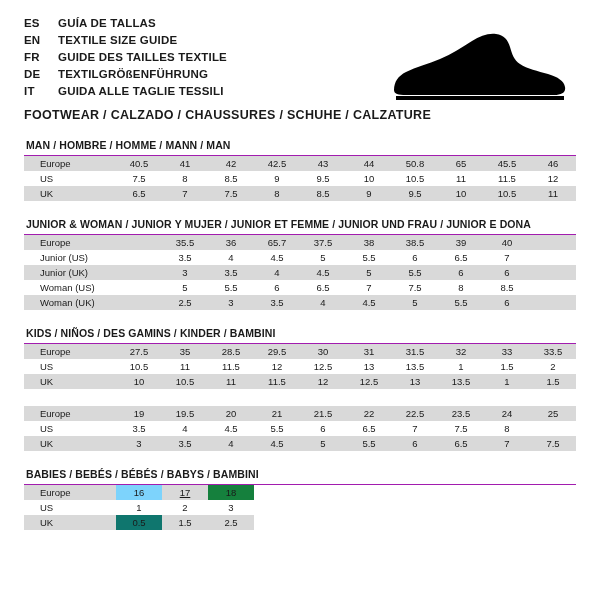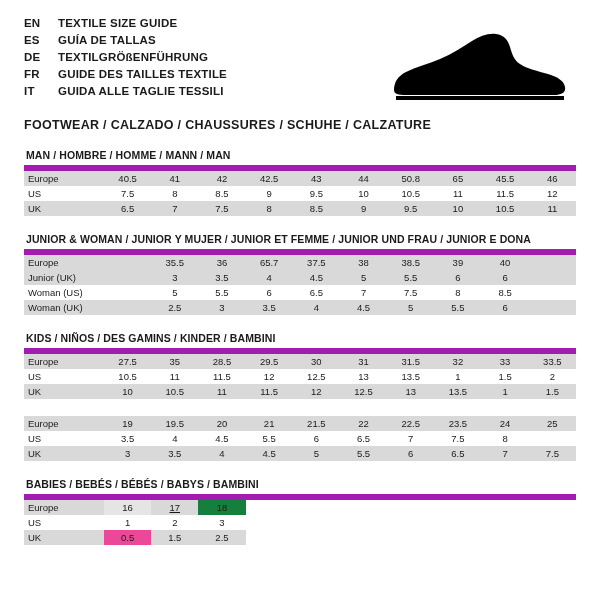--- a/index.html
+++ b/index.html
@@ -51,86 +51,85 @@
     right: 8px;
     top: 16px;
     width: 180px;
     height: 72px;
   }
 
   .footwear-title {
     font-size: 12.5px;
     font-weight: bold;
     letter-spacing: 0.3px;
-    margin-top: 10px;
     margin-bottom: 0;
   }
 
   
   .section {
     margin-top: 17px;
   }
   .section-title {
     font-size: 10.5px;
     font-weight: bold;
     letter-spacing: 0.1px;
     padding: 0 0 4px 2px;
-    border-bottom: 6px solid #a21caf;
+    border-bottom: 1px solid #a21caf;
     margin: 0 0 0 0;
   }
   table.sizes {
     border-collapse: collapse;
     width: 100%;
     table-layout: fixed;
     font-size: 9.5px;
   }
   table.sizes td {
     height: 15px;
     line-height: 15px;
     padding: 0;
     text-align: center;
     color: #1a1a1a;
     white-space: nowrap;
     overflow: hidden;
   }
   table.sizes td.rowlabel {
     text-align: left;
-    padding-left: 4px;
+    padding-left: 16px;
     width: 76px;
   }
   tr.shade td {
     background: #d9d9d9;
   }
   tr.plain td {
     background: #ffffff;
   }
 </style>
 </head>
 <body>
 
 <div class="page">
 
   <div class="header">
     <table class="lang-table">
       <tbody>
+        <tr>
+          <td class="lang-code">ES</td>
+          <td class="lang-title">GUÍA DE TALLAS</td>
+        </tr>
         <tr>
           <td class="lang-code">EN</td>
           <td class="lang-title">TEXTILE SIZE GUIDE</td>
         </tr>
         <tr>
-          <td class="lang-code">ES</td>
-          <td class="lang-title">GUÍA DE TALLAS</td>
+          <td class="lang-code">FR</td>
+          <td class="lang-title">GUIDE DES TAILLES TEXTILE</td>
         </tr>
         <tr>
           <td class="lang-code">DE</td>
           <td class="lang-title">TEXTILGRÖßENFÜHRUNG</td>
-        </tr>
-        <tr>
-          <td class="lang-code">FR</td>
-          <td class="lang-title">GUIDE DES TAILLES TEXTILE</td>
         </tr>
         <tr>
           <td class="lang-code">IT</td>
           <td class="lang-title">GUIDA ALLE TAGLIE TESSILI</td>
         </tr>
       </tbody>
     </table>
 
     <svg class="shoe-art" viewBox="0 0 180 72" xmlns="http://www.w3.org/2000/svg">
       <path d="M6 58 C6 50 10 44 18 40 C28 35 40 32 52 27 C64 22 74 15 84 9 C92 4 100 1 108 2 C116 3 120 8 122 15 C124 22 126 28 132 32 C139 37 150 39 160 42 C170 45 176 49 177 55 C178 60 174 63 166 63 L18 63 C10 63 6 62 6 58 Z" fill="#000000"></path>
@@ -197,20 +196,33 @@
               <td>35.5</td>
               <td>36</td>
               <td>65.7</td>
               <td>37.5</td>
               <td>38</td>
               <td>38.5</td>
               <td>39</td>
               <td>40</td>
               <td></td>
             </tr>
+            <tr class="plain">
+              <td class="rowlabel">Junior (US)</td>
+              <td></td>
+              <td>3.5</td>
+              <td>4</td>
+              <td>4.5</td>
+              <td>5</td>
+              <td>5.5</td>
+              <td>6</td>
+              <td>6.5</td>
+              <td>7</td>
+              <td></td>
+            </tr>
             <tr class="shade">
               <td class="rowlabel">Junior (UK)</td>
               <td></td>
               <td>3</td>
               <td>3.5</td>
               <td>4</td>
               <td>4.5</td>
               <td>5</td>
               <td>5.5</td>
               <td>6</td>
@@ -336,21 +348,21 @@
             </tr>
           </tbody>
         </table>
       </div>
       <div class="section">
         <div class="section-title">BABIES / BEBÉS / BÉBÉS / BABYS / BAMBINI</div>
         <table class="sizes">
           <tbody>
             <tr class="shade">
               <td class="rowlabel" style="background: rgb(217, 217, 217);">Europe</td>
-              <td style="background: #e5e5e5;">16</td>
+              <td style="background: #7dd3fc;">16</td>
               <td style="background: rgb(217, 217, 217); text-decoration: underline;">17</td>
               <td style="background: #15803d;">18</td>
               <td style="background: rgb(255, 255, 255);"></td>
               <td style="background: rgb(255, 255, 255);"></td>
               <td style="background: rgb(255, 255, 255);"></td>
               <td style="background: rgb(255, 255, 255);"></td>
               <td style="background: rgb(255, 255, 255);"></td>
               <td style="background: rgb(255, 255, 255);"></td>
               <td style="background: rgb(255, 255, 255);"></td>
             </tr>
@@ -362,21 +374,21 @@
               <td style="background: rgb(255, 255, 255);"></td>
               <td style="background: rgb(255, 255, 255);"></td>
               <td style="background: rgb(255, 255, 255);"></td>
               <td style="background: rgb(255, 255, 255);"></td>
               <td style="background: rgb(255, 255, 255);"></td>
               <td style="background: rgb(255, 255, 255);"></td>
               <td style="background: rgb(255, 255, 255);"></td>
             </tr>
             <tr class="shade">
               <td class="rowlabel" style="background: rgb(217, 217, 217);">UK</td>
-              <td style="background: #ec4899;">0.5</td>
+              <td style="background: #0f766e;">0.5</td>
               <td style="background: rgb(217, 217, 217);">1.5</td>
               <td style="background: rgb(217, 217, 217);">2.5</td>
               <td style="background: rgb(255, 255, 255);"></td>
               <td style="background: rgb(255, 255, 255);"></td>
               <td style="background: rgb(255, 255, 255);"></td>
               <td style="background: rgb(255, 255, 255);"></td>
               <td style="background: rgb(255, 255, 255);"></td>
               <td style="background: rgb(255, 255, 255);"></td>
               <td style="background: rgb(255, 255, 255);"></td>
             </tr>

